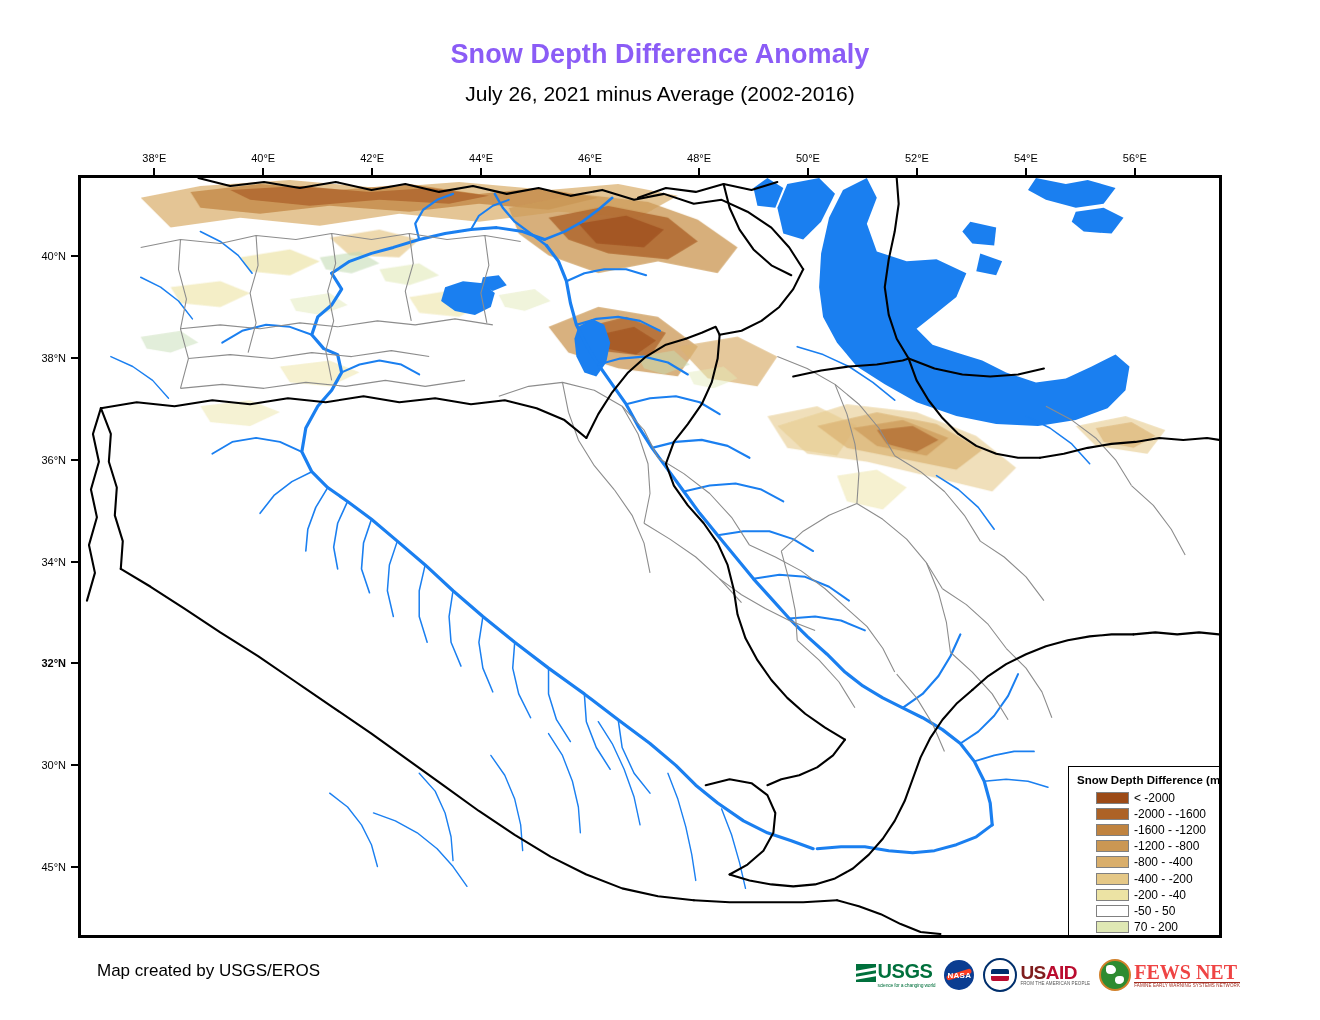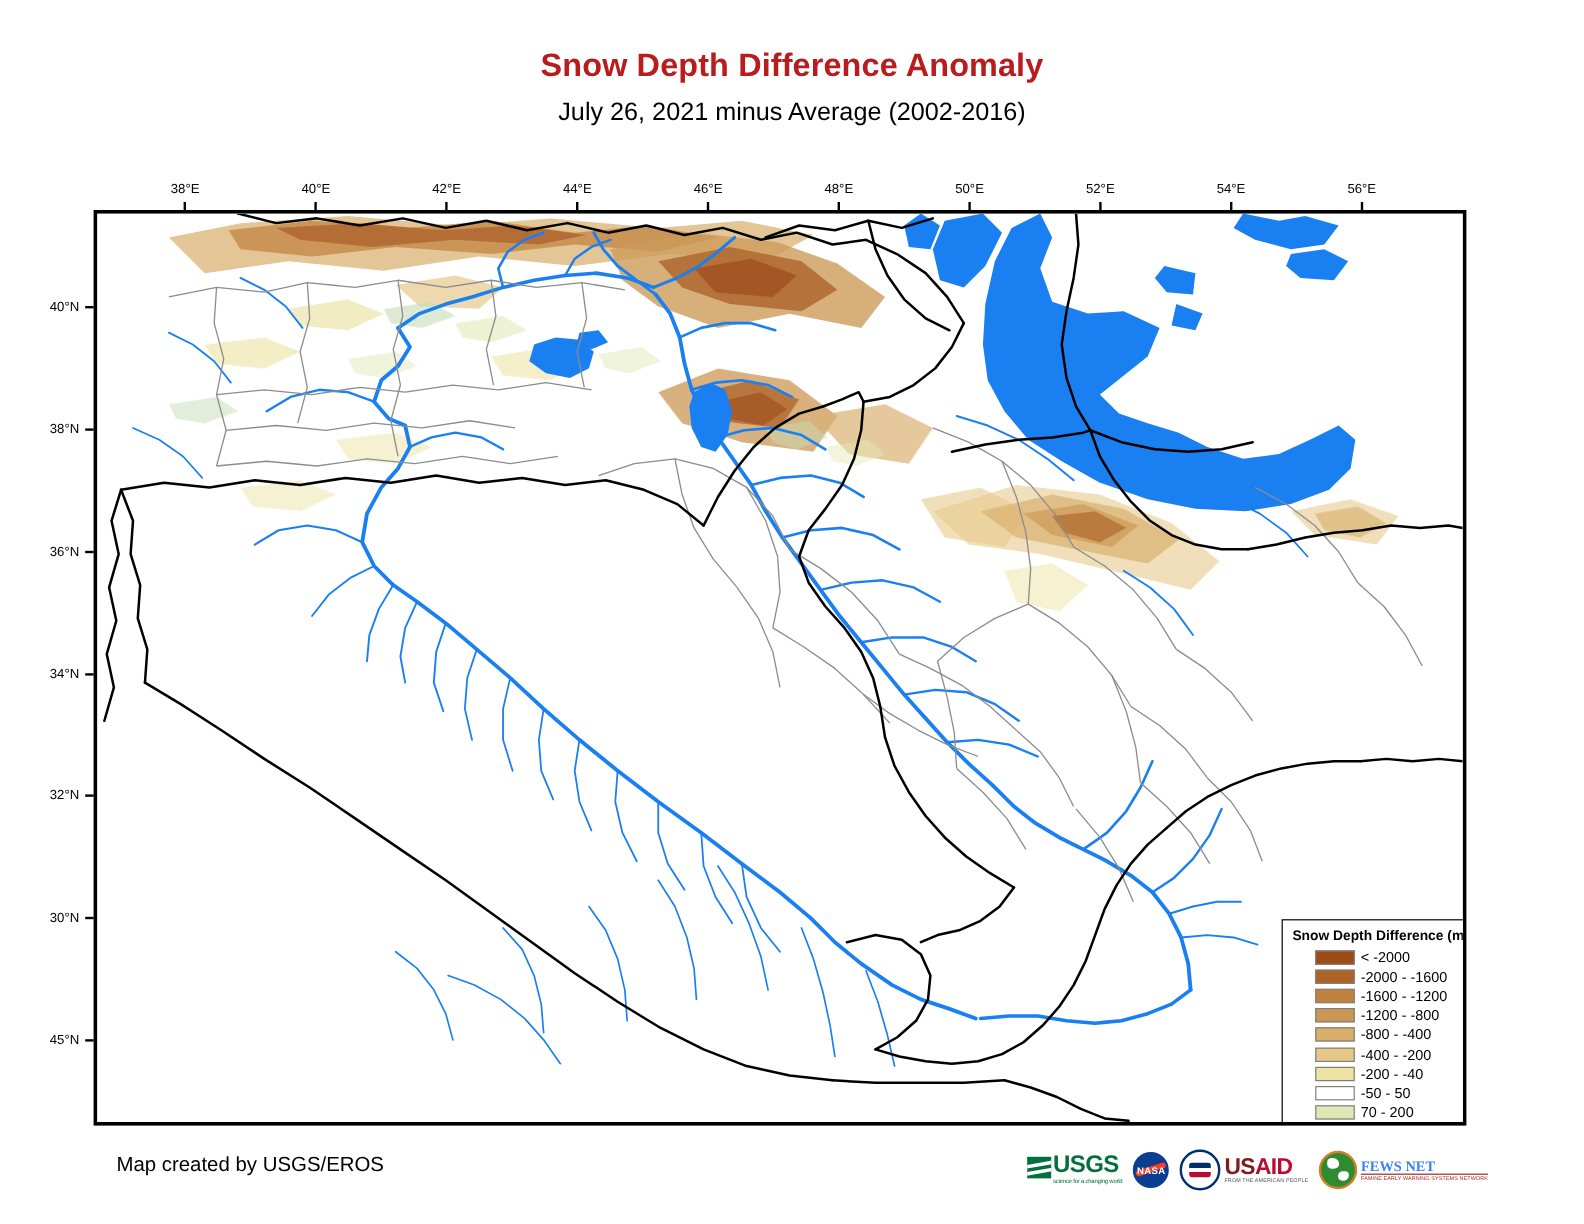--- a/index.html
+++ b/index.html
@@ -18,21 +18,21 @@
   
   #title-block {
     position: absolute;
     top: 0; left: 0; right: 0;
     text-align: center;
     padding-top: 40px;
   }
   #map-title {
     font-size: 27px;
     font-weight: bold;
-    color: #b91c1c;
+    color: #8b5cf6;
     letter-spacing: 0.1px;
     margin: 0;
     line-height: 1.1;
   }
   #map-subtitle {
     font-size: 21px;
     font-weight: normal;
     color: #000;
     margin: 12px 0 0 0;
     line-height: 1.1;
@@ -208,21 +208,21 @@
   }
   .fews-globe::before {
     content:""; position:absolute; left:5px; top:4px; width:10px; height:9px;
     background:#fff; border-radius:40% 60% 50% 45%;
   }
   .fews-globe::after {
     content:""; position:absolute; left:14px; top:15px; width:9px; height:8px;
     background:#fff; border-radius:50% 40% 60% 50%;
   }
   .fews-text { line-height:1; }
-  .fews-name { font-size:12px; font-weight:bold; color:#3b82f6; letter-spacing:0px; font-family:"Liberation Serif", serif; }
+  .fews-name { font-size:20px; font-weight:bold; color:#ef4444; letter-spacing:0px; font-family:"Liberation Serif", serif; }
   .fews-tag { font-size:4.5px; color:#a12c1f; letter-spacing:0.1px; border-top:1px solid #a12c1f; padding-top:1px; }
 </style>
 </head>
 <body>
 
 <div id="title-block">
   <h1 id="map-title">Snow Depth Difference Anomaly</h1>
   <p id="map-subtitle">July 26, 2021 minus Average (2002-2016)</p>
 </div>
 
@@ -518,21 +518,21 @@
   </div>
 <div id="graticule-left">
     <div class="lat-tick-label" style="left: 20px; width: 46px; top: 256.387px;">40°N</div>
     <div class="lat-tick-mark" style="left: 71px; top: 256.387px;"></div>
     <div class="lat-tick-label" style="left: 20px; width: 46px; top: 358.12px;">38°N</div>
     <div class="lat-tick-mark" style="left: 71px; top: 358.12px;"></div>
     <div class="lat-tick-label" style="left: 20px; width: 46px; top: 459.853px;">36°N</div>
     <div class="lat-tick-mark" style="left: 71px; top: 459.853px;"></div>
     <div class="lat-tick-label" style="left: 20px; width: 46px; top: 561.587px;">34°N</div>
     <div class="lat-tick-mark" style="left: 71px; top: 561.587px;"></div>
-    <div class="lat-tick-label" style="left: 20px; width: 46px; top: 663.32px;">32°N</div>
+    <div class="lat-tick-label" style="left: 20px; width: 46px; top: 663.32px; font-weight: bold;">32°N</div>
     <div class="lat-tick-mark" style="left: 71px; top: 663.32px;"></div>
     <div class="lat-tick-label" style="left: 20px; width: 46px; top: 765.053px;">30°N</div>
     <div class="lat-tick-mark" style="left: 71px; top: 765.053px;"></div>
     <div class="lat-tick-label" style="left: 20px; width: 46px; top: 866.787px;">45°N</div>
     <div class="lat-tick-mark" style="left: 71px; top: 866.787px;"></div>
   </div>
 
 <div id="footer-credit">Map created by USGS/EROS</div>
 
 <div id="footer-logos">

